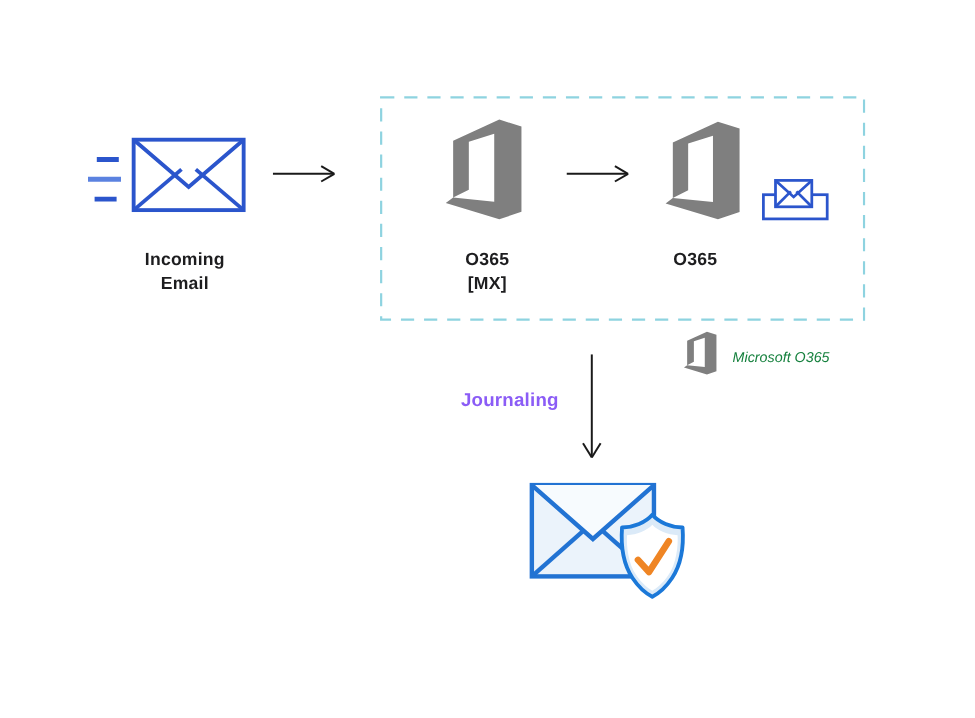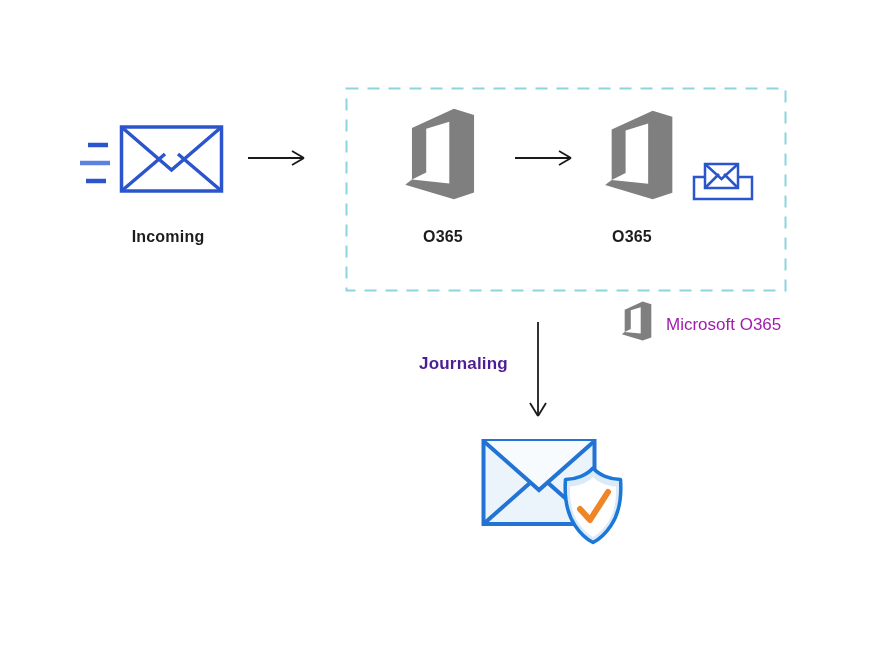--- a/index.html
+++ b/index.html
@@ -16,27 +16,28 @@
     position: absolute;
     text-align: center;
     color: #1d1d1f;
     font-size: 16px;
     line-height: 22px;
     letter-spacing: 0.2px;
     font-weight: bold;
   }
   .legend-label {
     position: absolute;
-    color: #a21caf;
-    font-size: 17px;
+    color: #15803d;
+    font-size: 13px;
     line-height: 17px;
+    font-style: italic;
   }
   .flow-label {
     position: absolute;
-    color: #4c1d95;
+    color: #8b5cf6;
     font-size: 17px;
     font-weight: 600;
     letter-spacing: 0.2px;
   }
   svg { display: block; }
 </style>
 </head>
 <body>
 
 <div class="canvas">
@@ -45,38 +46,40 @@
     <line x1="10" y1="27" x2="30" y2="27" stroke="#2b55cc" stroke-width="4.5"></line>
     <line x1="2" y1="45" x2="32" y2="45" stroke="#5b82e0" stroke-width="4.5"></line>
     <line x1="8" y1="63" x2="28" y2="63" stroke="#2b55cc" stroke-width="4.5"></line>
     <rect x="43.5" y="9" width="100" height="64" fill="#ffffff" stroke="#2b55cc" stroke-width="3.5"></rect>
     <polyline points="43.5,9 93.5,52 143.5,9" fill="none" stroke="#2b55cc" stroke-width="3.5"></polyline>
     <line x1="43.5" y1="73" x2="87" y2="36" stroke="#2b55cc" stroke-width="3.5"></line>
     <line x1="143.5" y1="73" x2="100" y2="36" stroke="#2b55cc" stroke-width="3.5"></line>
   </svg>
   <div class="node-label" style="left:98px; top:226px; width:140px;">
     <div>Incoming</div>
+    <div>Email</div>
   </div>
 
   <svg class="abs" style="left:248px; top:147px;" width="62" height="22" viewBox="0 0 62 22">
     <line x1="0" y1="11" x2="55" y2="11" stroke="#1a1a1a" stroke-width="1.8"></line>
     <line x1="44" y1="4" x2="56" y2="11" stroke="#1a1a1a" stroke-width="1.8"></line>
     <line x1="44" y1="18" x2="56" y2="11" stroke="#1a1a1a" stroke-width="1.8"></line>
   </svg>
 
   <svg class="abs" style="left:345px; top:87px;" width="442" height="205" viewBox="0 0 442 205">
     <rect x="1.5" y="1.5" width="439" height="202" fill="none" stroke="#8ed3e0" stroke-width="2" stroke-dasharray="12 9"></rect>
   </svg>
 
   <svg class="abs" style="left:399px; top:107px;" width="88" height="94" viewBox="0 0 100 112">
     <path fill="#7f7f7f" fill-rule="evenodd" d="M63,2 L87,9.5 L87,102 L63,110 L5,92.5 L13,86.5 L13,25 Z
              M57.5,17.5 L30,26 L30,78 L13,86.5 L57.5,91 Z"></path>
   </svg>
   <div class="node-label" style="left:383px; top:226px; width:120px;">
     <div>O365</div>
+    <div>[MX]</div>
   </div>
 
   <svg class="abs" style="left:515px; top:147px;" width="62" height="22" viewBox="0 0 62 22">
     <line x1="0" y1="11" x2="55" y2="11" stroke="#1a1a1a" stroke-width="1.8"></line>
     <line x1="44" y1="4" x2="56" y2="11" stroke="#1a1a1a" stroke-width="1.8"></line>
     <line x1="44" y1="18" x2="56" y2="11" stroke="#1a1a1a" stroke-width="1.8"></line>
   </svg>
 
   <svg class="abs" style="left:601px; top:109px;" width="82" height="92" viewBox="0 0 100 112">
     <path fill="#7f7f7f" fill-rule="evenodd" d="M63,2 L87,9.5 L87,102 L63,110 L5,92.5 L13,86.5 L13,25 Z

